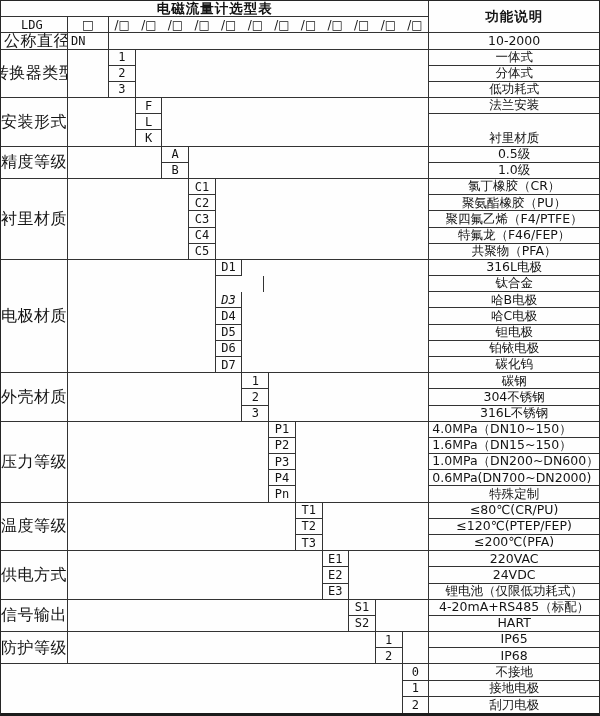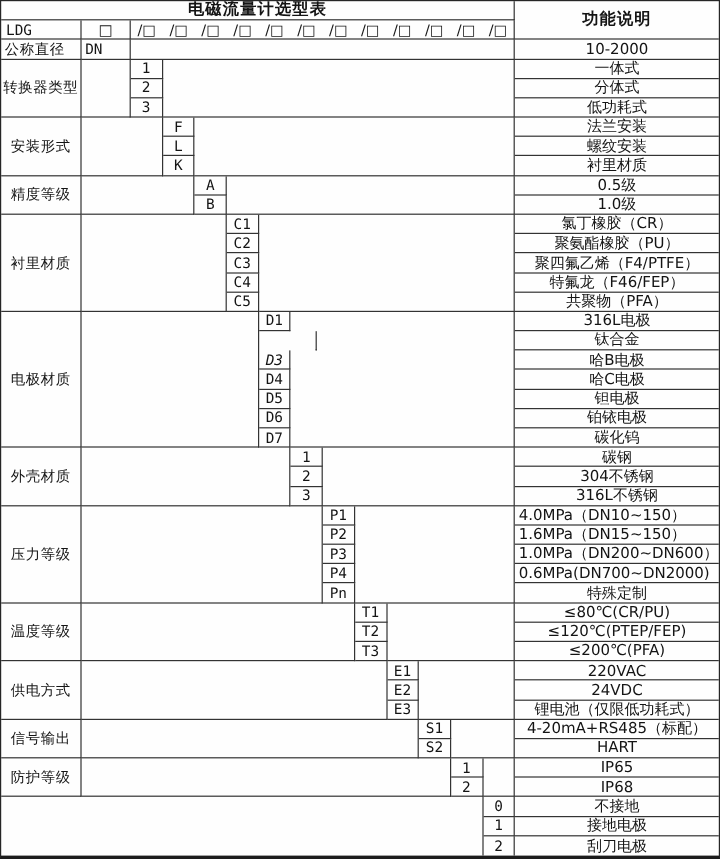--- a/index.html
+++ b/index.html
@@ -21,32 +21,32 @@
     border-right: 1px solid #333333;
     border-bottom: 1px solid #333333;
     font-size: 12.5px; line-height: 1;
     white-space: nowrap; overflow: hidden;
   }
   .noR { border-right: none; }
   .noB { border-bottom: none; }
   .mono { font-family: "DejaVu Sans Mono", "Liberation Mono", monospace; font-size: 12px; }
   .title { font-size: 13.5px; font-weight: bold; letter-spacing: 1px; }
   .fhead { font-size: 13.5px; font-weight: bold; letter-spacing: 1px; }
-  .cat { font-size: 12px; letter-spacing: 0.5px; }
+  .cat { font-size: 16px; letter-spacing: 0.5px; }
   .left { justify-content: flex-start; padding-left: 3px; }
   .slots { padding: 0; }
   .slot { flex: 1 1 0; display: flex; align-items: center; justify-content: center; font-size: 12px; }
 </style>
 </head>
 <body>
 
 <div class="tbl" id="grid">
   <div class="cell title" style="grid-column:1 / 15; grid-row:1;">电磁流量计选型表</div>
   <div class="cell fhead noR" style="grid-column:15; grid-row:1 / 3;">功能说明</div>
-  <div class="cell mono left" style="grid-column:1; grid-row:2; padding-left:4px;">LDG</div>
+  <div class="cell mono left" style="grid-column:1; grid-row:2; padding-left:20px;">LDG</div>
   <div class="cell" style="grid-column:2; grid-row:2;">□</div>
   <div class="cell slots" id="slots" style="grid-column:3 / 15; grid-row:2;">
       <span class="slot">/□</span>
       <span class="slot">/□</span>
       <span class="slot">/□</span>
       <span class="slot">/□</span>
       <span class="slot">/□</span>
       <span class="slot">/□</span>
       <span class="slot">/□</span>
       <span class="slot">/□</span>
@@ -66,21 +66,20 @@
     <div class="cell mono" style="grid-area: 5 / 3 / span 1 / span 1;">2</div>
     <div class="cell noR" style="grid-area: 5 / 15 / span 1 / span 1;">分体式</div>
     <div class="cell mono" style="grid-area: 6 / 3 / span 1 / span 1;">3</div>
     <div class="cell noR" style="grid-area: 6 / 15 / span 1 / span 1;">低功耗式</div>
     <div class="cell" style="grid-area: 4 / 4 / span 3 / span 11;"></div>
     <div class="cell cat" style="grid-area: 7 / 1 / span 3 / span 1;">安装形式</div>
     <div class="cell" style="grid-area: 7 / 2 / span 3 / span 2;"></div>
     <div class="cell mono" style="grid-area: 7 / 4 / span 1 / span 1;">F</div>
     <div class="cell noR" style="grid-area: 7 / 15 / span 1 / span 1;">法兰安装</div>
     <div class="cell mono" style="grid-area: 8 / 4 / span 1 / span 1;">L</div>
-    <div class="cell noR" style="grid-area: 8 / 15 / span 1 / span 1;">螺纹安装</div>
     <div class="cell mono" style="grid-area: 9 / 4 / span 1 / span 1;">K</div>
     <div class="cell noR" style="grid-area: 9 / 15 / span 1 / span 1;">衬里材质</div>
     <div class="cell" style="grid-area: 7 / 5 / span 3 / span 10;"></div>
     <div class="cell cat" style="grid-area: 10 / 1 / span 2 / span 1;">精度等级</div>
     <div class="cell" style="grid-area: 10 / 2 / span 2 / span 3;"></div>
     <div class="cell mono" style="grid-area: 10 / 5 / span 1 / span 1;">A</div>
     <div class="cell noR" style="grid-area: 10 / 15 / span 1 / span 1;">0.5级</div>
     <div class="cell mono" style="grid-area: 11 / 5 / span 1 / span 1;">B</div>
     <div class="cell noR" style="grid-area: 11 / 15 / span 1 / span 1;">1.0级</div>
     <div class="cell" style="grid-area: 10 / 6 / span 2 / span 9;"></div>
@@ -138,21 +137,21 @@
     <div class="cell" style="grid-area: 27 / 10 / span 5 / span 5;"></div>
     <div class="cell cat" style="grid-area: 32 / 1 / span 3 / span 1;">温度等级</div>
     <div class="cell" style="grid-area: 32 / 2 / span 3 / span 8;"></div>
     <div class="cell mono" style="grid-area: 32 / 10 / span 1 / span 1;">T1</div>
     <div class="cell noR" style="grid-area: 32 / 15 / span 1 / span 1;">≤80℃(CR/PU)</div>
     <div class="cell mono" style="grid-area: 33 / 10 / span 1 / span 1;">T2</div>
     <div class="cell noR" style="grid-area: 33 / 15 / span 1 / span 1;">≤120℃(PTEP/FEP)</div>
     <div class="cell mono" style="grid-area: 34 / 10 / span 1 / span 1;">T3</div>
     <div class="cell noR" style="grid-area: 34 / 15 / span 1 / span 1;">≤200℃(PFA)</div>
     <div class="cell" style="grid-area: 32 / 11 / span 3 / span 4;"></div>
-    <div class="cell cat" style="grid-area: 35 / 1 / span 3 / span 1;">供电方式</div>
+    <div class="cell cat" style="grid-area: 35 / 1 / span 3 / span 1; font-family: Liberation Serif, serif;">供电方式</div>
     <div class="cell" style="grid-area: 35 / 2 / span 3 / span 9;"></div>
     <div class="cell mono" style="grid-area: 35 / 11 / span 1 / span 1;">E1</div>
     <div class="cell noR" style="grid-area: 35 / 15 / span 1 / span 1;">220VAC</div>
     <div class="cell mono" style="grid-area: 36 / 11 / span 1 / span 1;">E2</div>
     <div class="cell noR" style="grid-area: 36 / 15 / span 1 / span 1;">24VDC</div>
     <div class="cell mono" style="grid-area: 37 / 11 / span 1 / span 1;">E3</div>
     <div class="cell noR" style="grid-area: 37 / 15 / span 1 / span 1;">锂电池（仅限低功耗式）</div>
     <div class="cell" style="grid-area: 35 / 12 / span 3 / span 3;"></div>
     <div class="cell cat" style="grid-area: 38 / 1 / span 2 / span 1;">信号输出</div>
     <div class="cell" style="grid-area: 38 / 2 / span 2 / span 10;"></div>

